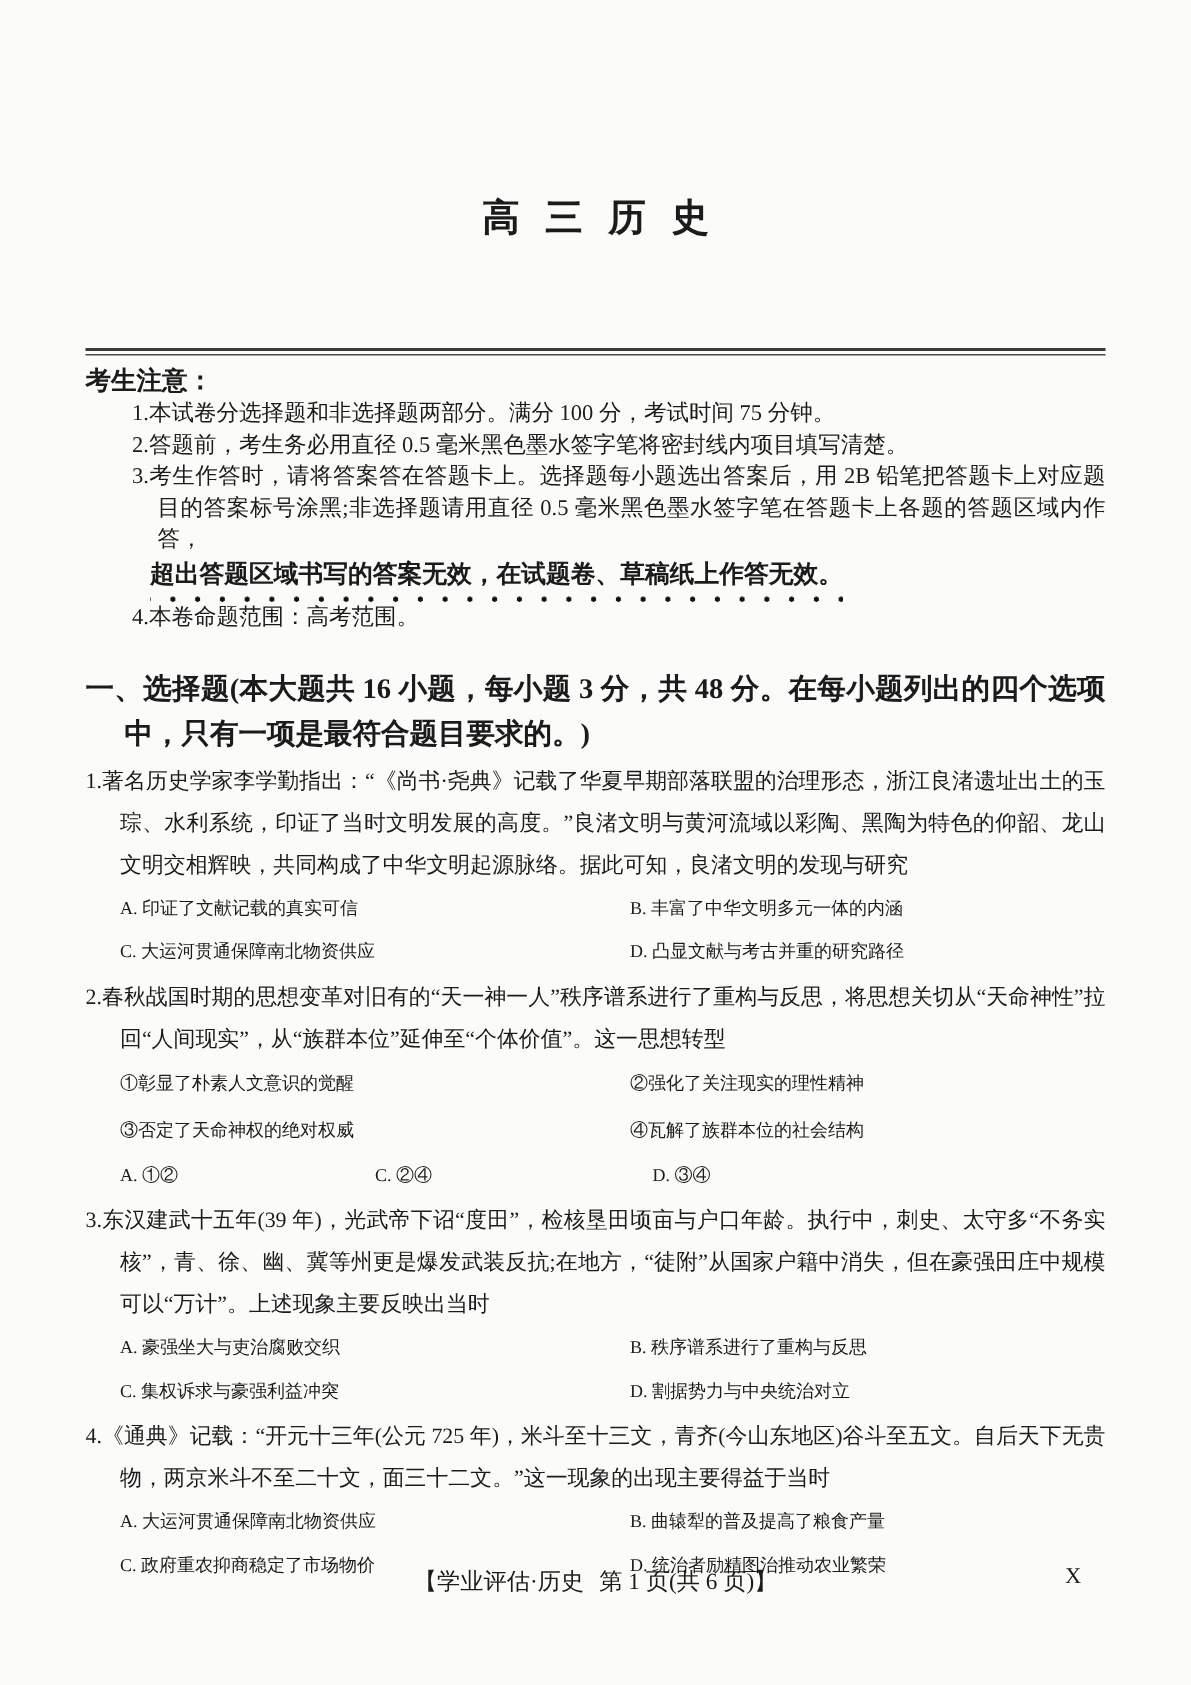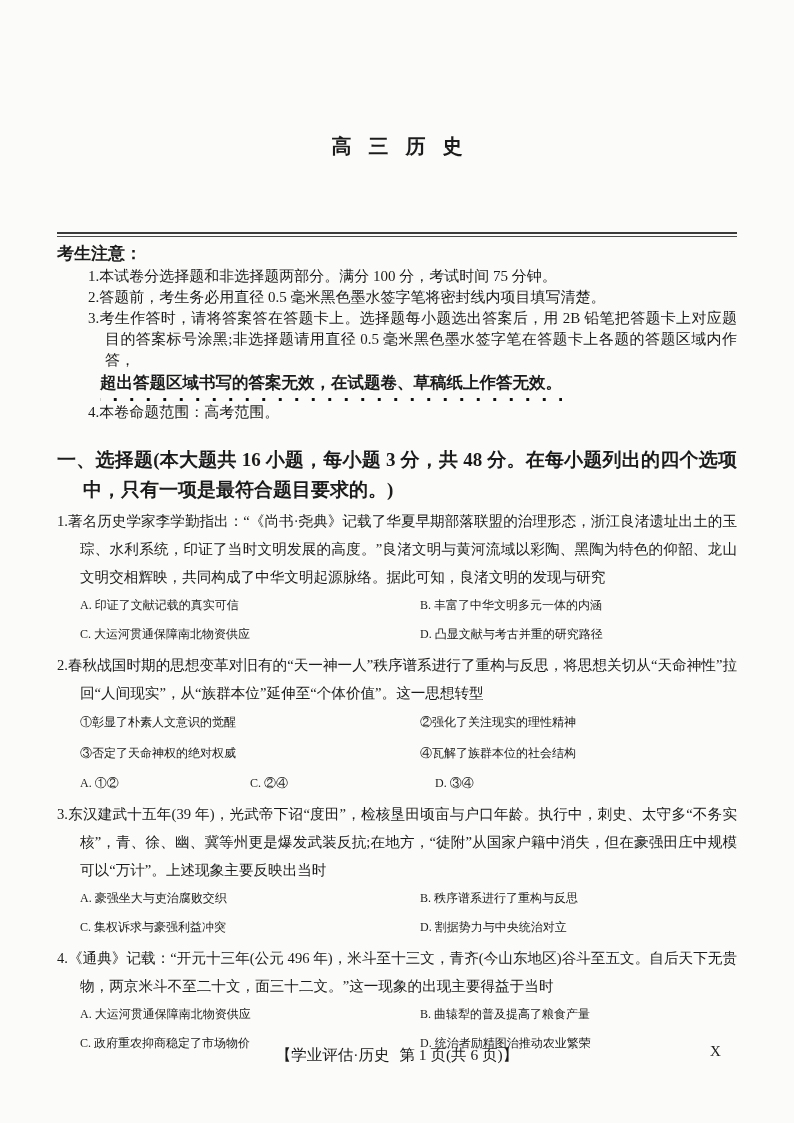--- a/index.html
+++ b/index.html
@@ -12,21 +12,21 @@
   }
   .page {
     position: relative;
     box-sizing: border-box;
     width: 794px; height: 1123px;
     padding: 0 57px;
   }
   .exam-title {
     padding-top: 128px;
     text-align: center;
-    font-size: 20px;
+    font-size: 25px;
     font-weight: 700;
     letter-spacing: 17px;
     text-indent: 17px;
     line-height: 36px;
   }
   .header-rule {
     margin-top: 68px;
     height: 2px;
     border-top: 2px solid #3a3a3a;
     border-bottom: 1px solid #4a4a4a;
@@ -153,21 +153,21 @@
     <p class="stem"><span>3.</span><span>东汉建武十五年(39 年)，光武帝下诏“度田”，检核垦田顷亩与户口年龄。执行中，刺史、太守多“不务实核”，青、徐、幽、冀等州更是爆发武装反抗;在地方，“徒附”从国家户籍中消失，但在豪强田庄中规模可以“万计”。上述现象主要反映出当时</span></p>
     <div class="opts opts-2col">
       <span class="opt">A. 豪强坐大与吏治腐败交织</span>
       <span class="opt">B. 秩序谱系进行了重构与反思</span>
       <span class="opt">C. 集权诉求与豪强利益冲突</span>
       <span class="opt">D. 割据势力与中央统治对立</span>
     </div>
   </div>
 
   <div class="question">
-    <p class="stem"><span>4.</span><span>《通典》记载：“开元十三年(公元 496 年)，米斗至十三文，青齐(今山东地区)谷斗至五文。自后天下无贵物，两京米斗不至二十文，面三十二文。”这一现象的出现主要得益于当时</span></p>
+    <p class="stem"><span>4.</span><span>《通典》记载：“开元十三年(公元 725 年)，米斗至十三文，青齐(今山东地区)谷斗至五文。自后天下无贵物，两京米斗不至二十文，面三十二文。”这一现象的出现主要得益于当时</span></p>
     <div class="opts opts-2col">
       <span class="opt">A. 大运河贯通保障南北物资供应</span>
       <span class="opt">B. 曲辕犁的普及提高了粮食产量</span>
       <span class="opt">C. 政府重农抑商稳定了市场物价</span>
       <span class="opt">D. 统治者励精图治推动农业繁荣</span>
     </div>
   </div>
 
   <div class="footer">
     <span class="footer-brand">【学业评估·历史</span><span class="footer-page">第 1 页(共 6 页)】</span>

